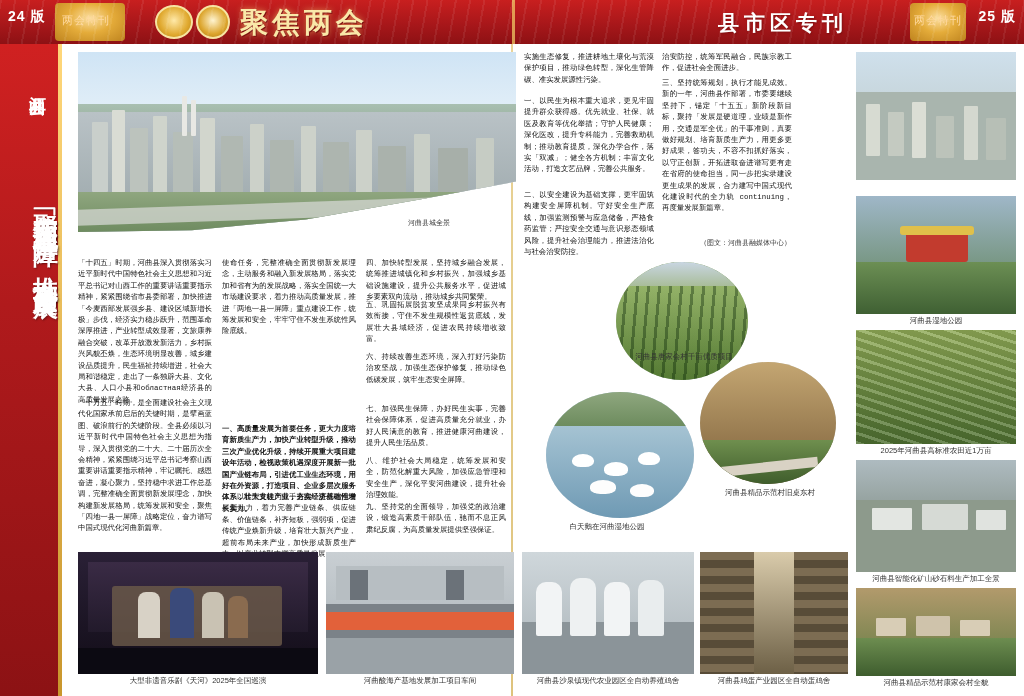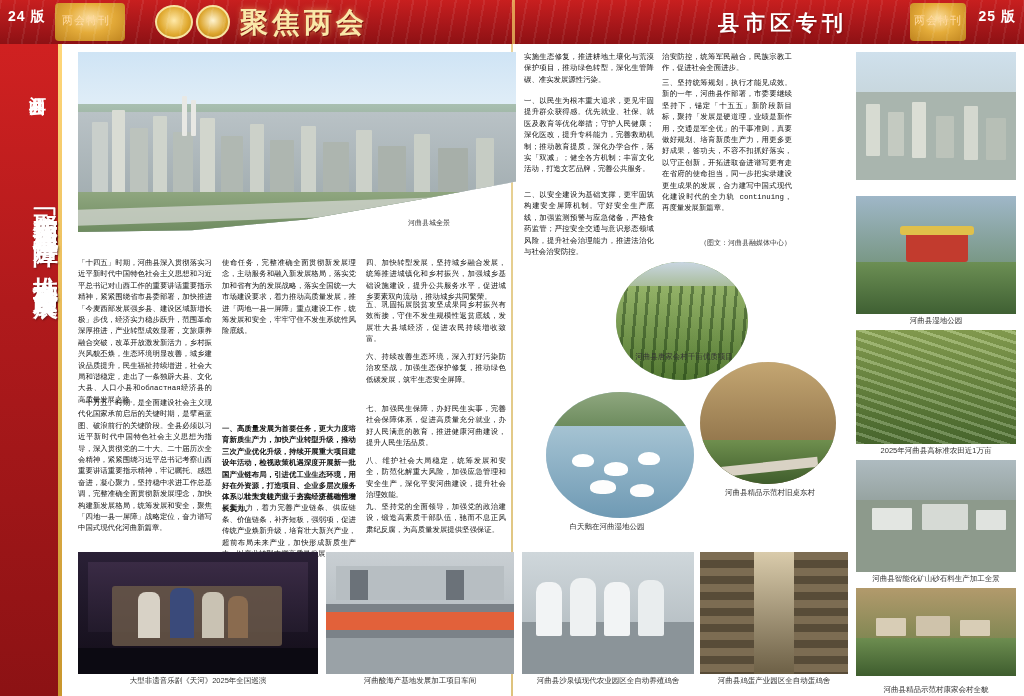--- a/index.html
+++ b/index.html
@@ -324,15 +324,15 @@
   </div>
   <div class="cap" style="left:856px; top:574px; width:160px;">河曲县智能化矿山砂石料生产加工全景</div>
 
   <div class="photo" style="left:856px; top:588px; width:160px; height:88px;">
     <div style="position:absolute;inset:0;background:linear-gradient(180deg,#b29a6c,#5f7a42);"></div>
     <div style="position:absolute;left:0;bottom:0;width:100%;height:38px;background:linear-gradient(180deg,#6d8d50,#3e5d2e);"></div>
     <div class="nub" style="left:20px;top:30px;width:30px;height:18px;background:#d8cdb6;"></div>
     <div class="nub" style="left:60px;top:28px;width:34px;height:20px;background:#cfc3ab;"></div>
     <div class="nub" style="left:104px;top:32px;width:30px;height:16px;background:#d8cdb6;"></div>
   </div>
-  <div class="cap" style="left:856px; top:678px; width:160px;margin-top:7px;">河曲县精品示范村康家会村全貌</div>
+  <div class="cap" style="left:856px; top:678px; width:160px;">河曲县精品示范村康家会村全貌</div>
 
 </div>
 
 </body></html>

